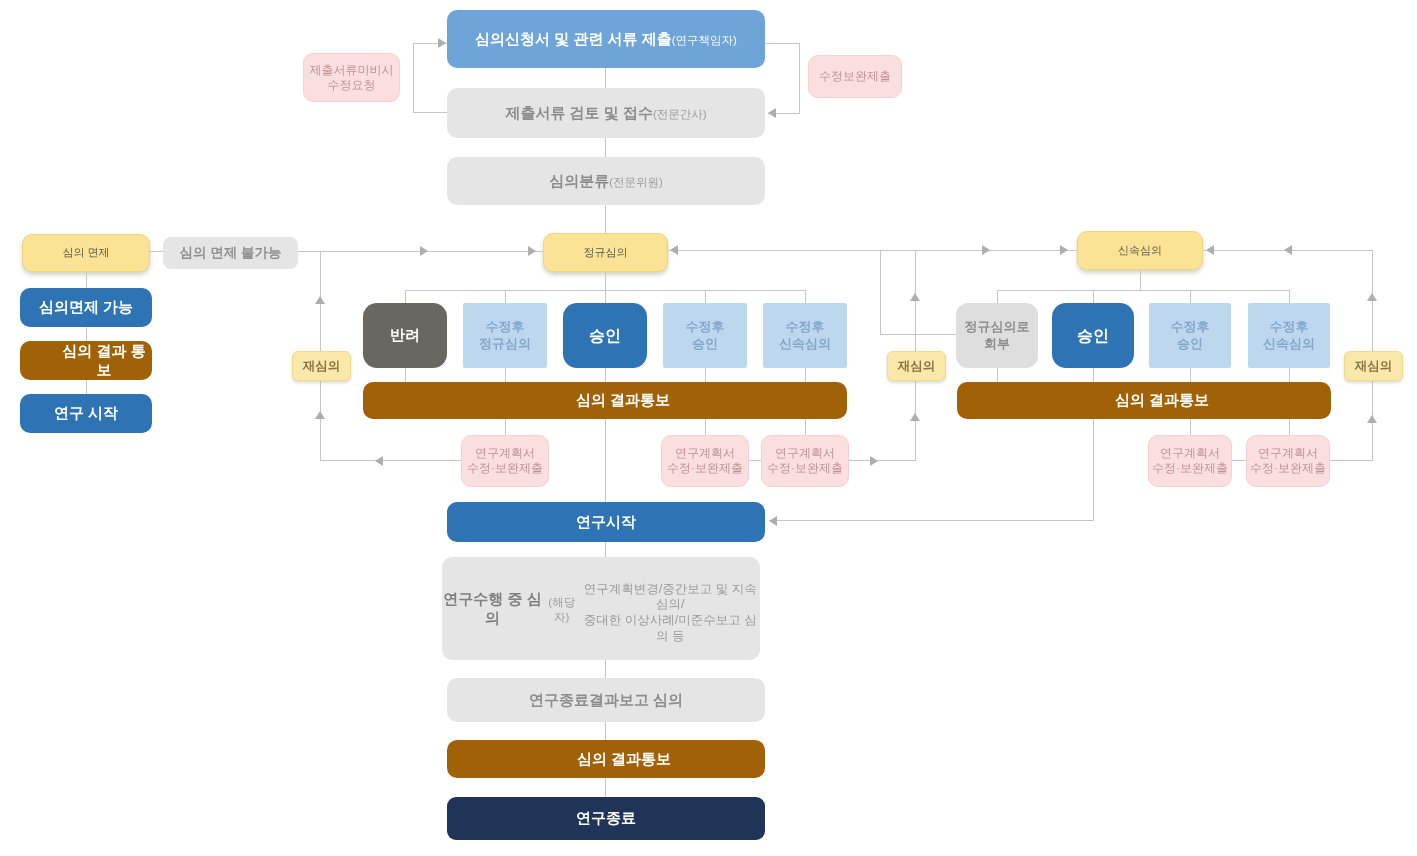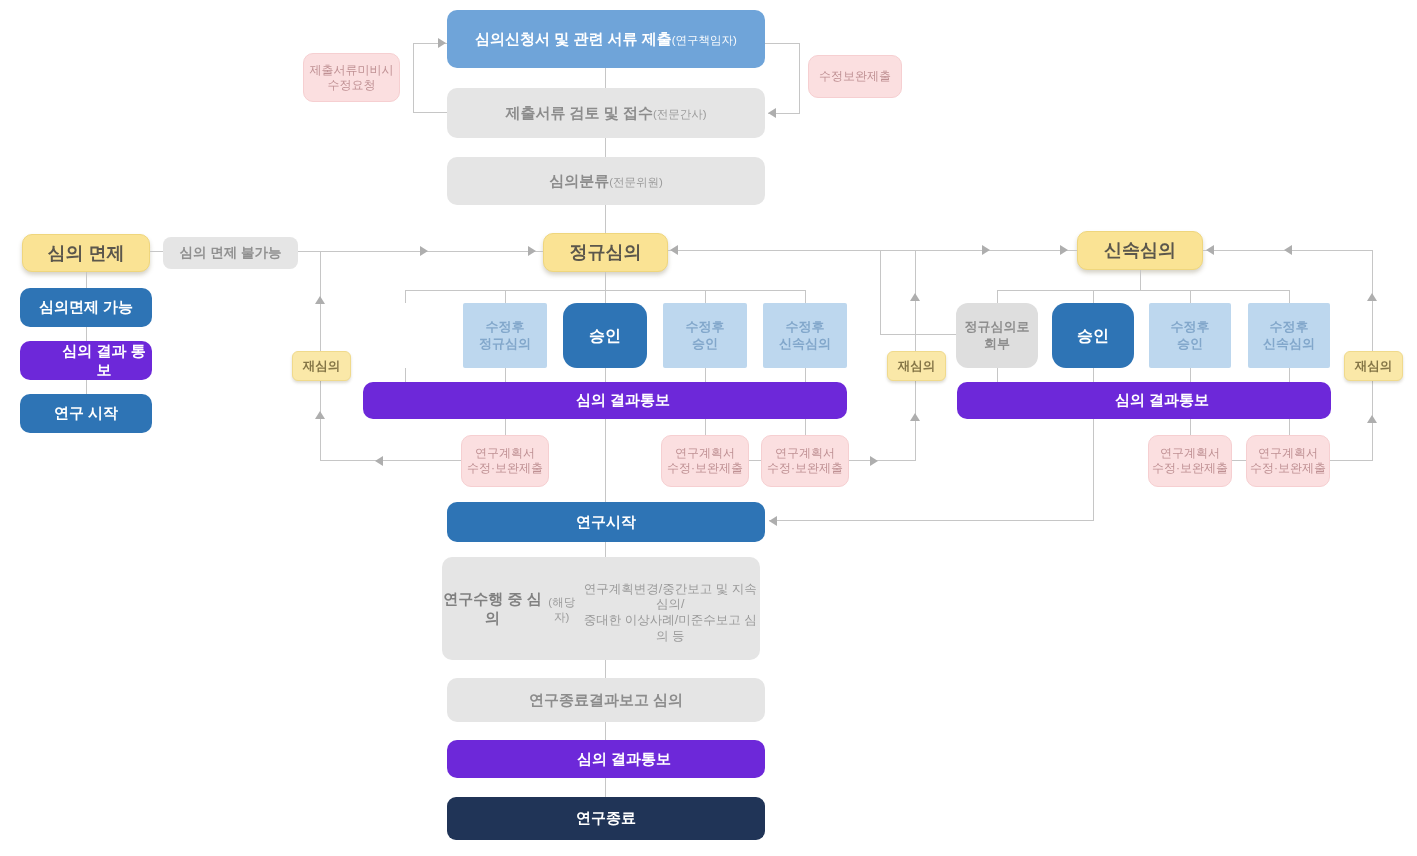--- a/index.html
+++ b/index.html
@@ -9,33 +9,33 @@
   }
   .box{position:absolute;box-sizing:border-box;display:flex;flex-direction:row;
        align-items:center;justify-content:center;text-align:center;border-radius:10px;}
   .box span{white-space:pre-line;line-height:1.25;}
   .line{position:absolute;background:#c6c6c6;}
   .arrow{position:absolute;width:0;height:0;}
   
   .c-topblue{background:#6FA4D9;}
   .c-blue{background:#2E74B5;}
   .c-paleblue{background:#BDD7EE;border-radius:2px;}
-  .c-steel{background:#6d28d9;padding-left:36px;}
+  .c-steel{background:#a16207;padding-left:36px;}
   .c-dark{background:#6A6662;border-radius:14px;}
   .c-navy{background:#203457;}
   .c-gray{background:#E5E5E5;}
   .c-gray2{background:#DEDEDE;border-radius:12px;}
   .c-yellow{background:#FAE394;border:1px solid #EFD67D;box-shadow:0 3px 4px rgba(90,80,40,.25);}
   .c-pink{background:#FBDFE0;border:1px solid #F6CFD1;}
   
   .t-white{color:#ffffff;font-weight:bold;font-size:15px;}
   .t-white-sub{color:#ffffff;font-weight:normal;font-size:11.5px;opacity:.95;margin-top:2px;}
   .t-gray{color:#8C8C8C;font-weight:bold;font-size:15px;}
   .t-gray-sub{color:#9C9C9C;font-weight:normal;font-size:11.5px;margin-top:2px;}
-  .t-yellow{color:#5B574C;font-weight:bold;font-size:18px;}
+  .t-yellow{color:#5B574C;font-weight:normal;font-size:11px;}
   .t-pink{color:#BF9093;font-weight:normal;font-size:12px;}
   .t-pale{color:#82A7CB;font-weight:600;font-size:13px;}
   .t-approve{color:#ffffff;font-weight:bold;font-size:16px;}
   .t-grayres{color:#8E8E8E;font-weight:600;font-size:13px;}
   .t-graysm{color:#909090;font-weight:600;font-size:13.5px;}
   .t-detail{color:#9A9A9A;font-weight:normal;font-size:12.5px;margin-top:9px;}
   .rereview{position:absolute;width:57px;height:28px;z-index:5;background:#FAE8A8;
     border:1px solid #F0DA8C;border-radius:6px;box-shadow:0 2px 3px rgba(90,80,40,.2);
     display:flex;align-items:center;justify-content:center;
     color:#857647;font-size:12.5px;font-weight:600;}
@@ -76,20 +76,23 @@
   </div>
   <div class="box c-steel" style="left:20px;top:341px;width:132px;height:39px;">
     <span class="t-white">심의 결과 통보</span>
   </div>
   <div class="box c-blue" style="left:20px;top:394px;width:132px;height:39px;">
     <span class="t-white">연구 시작</span>
   </div>
 
   <div class="box c-yellow" style="left:543px;top:233px;width:125px;height:39px;">
     <span class="t-yellow">정규심의</span>
+  </div>
+  <div class="box c-dark" style="left:363px;top:303px;width:84px;height:65px;">
+    <span class="t-white">반려</span>
   </div>
   <div class="box c-paleblue" style="left:463px;top:303px;width:84px;height:65px;">
     <span class="t-pale">수정후
 정규심의</span>
   </div>
   <div class="box c-blue" style="left:563px;top:303px;width:84px;height:65px;border-radius:14px;">
     <span class="t-approve">승인</span>
   </div>
   <div class="box c-paleblue" style="left:663px;top:303px;width:84px;height:65px;">
     <span class="t-pale">수정후

